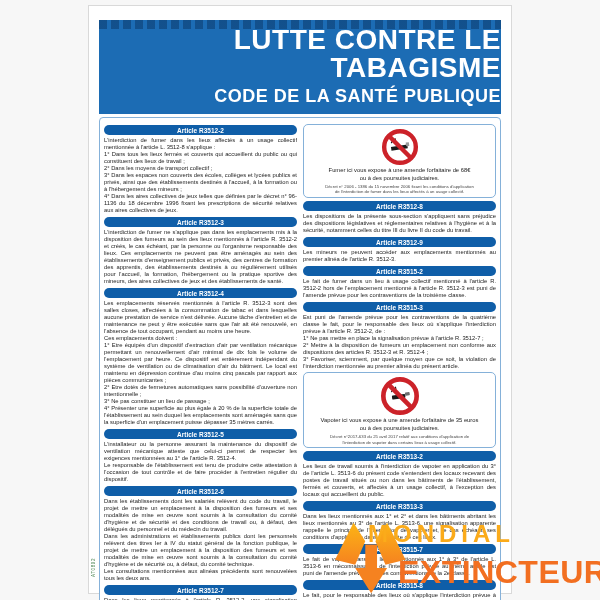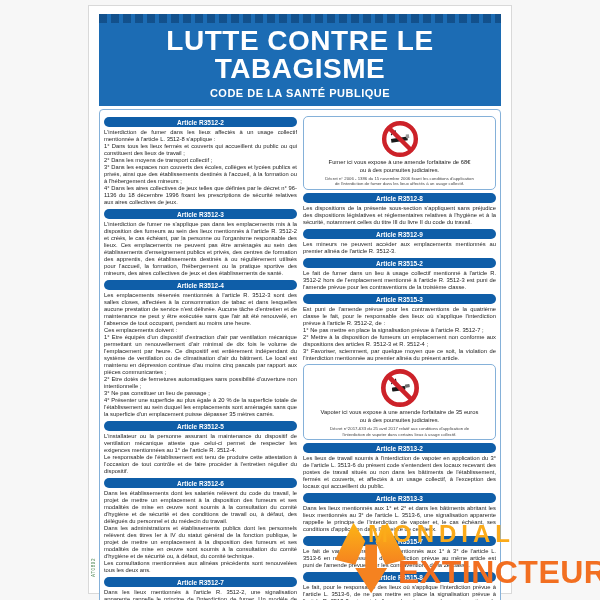--- a/index.html
+++ b/index.html
@@ -4,26 +4,26 @@
 <style>
   * { margin:0; padding:0; box-sizing:border-box; }
   html,body { width:600px; height:600px; }
   body { font-family:"Liberation Sans", sans-serif; background:#f7f7f7; }
 
   .page { position:relative; width:600px; height:600px; background:#f7f7f7; overflow:hidden; }
 
   .poster { position:absolute; left:88px; top:5px; width:424px; height:589px;
             background:#ffffff; border:1px solid #d9d9d9; }
 
-  .banner { position:relative; margin:8px 10px 3px; background:#1c6cb4;
-            text-align:center; padding:13px 0 7px; overflow:hidden; }
+  .banner { position:relative; margin:14px 10px 3px; background:#1c6cb4;
+            text-align:right; padding:6px 0 7px; overflow:hidden; }
   .banner-watermark { position:absolute; top:0; left:0; right:0; height:9px; opacity:.55;
             background:repeating-linear-gradient(90deg, #0b3a6b 0 8px, rgba(11,58,107,0) 8px 12px); }
   .banner-title { color:#ffffff; font-weight:bold; font-size:28px; line-height:1; letter-spacing:.5px; }
-  .banner-subtitle { color:#ffffff; font-weight:bold; font-size:11px; margin-top:4px; letter-spacing:.5px; }
+  .banner-subtitle { color:#ffffff; font-weight:bold; font-size:18px; margin-top:4px; letter-spacing:.5px; }
 
   .content { margin:0 10px; border:1px solid #85b1d9; border-radius:4px;
              display:flex; gap:6px; padding:4px 4px; height:498px; overflow:hidden; background:#fff; }
   .col { flex:1; min-width:0; overflow:hidden; }
 
   .article-header { background:#0f5ea8; color:#fff; font-size:6.5px; font-weight:bold;
                     text-align:center; border-radius:8px; padding:1.5px 0; margin:3px 0 2px; }
   .article-body { font-size:5.8px; line-height:1.21; color:#1d1d1d; text-align:justify;
                   white-space:pre-line; }
 

